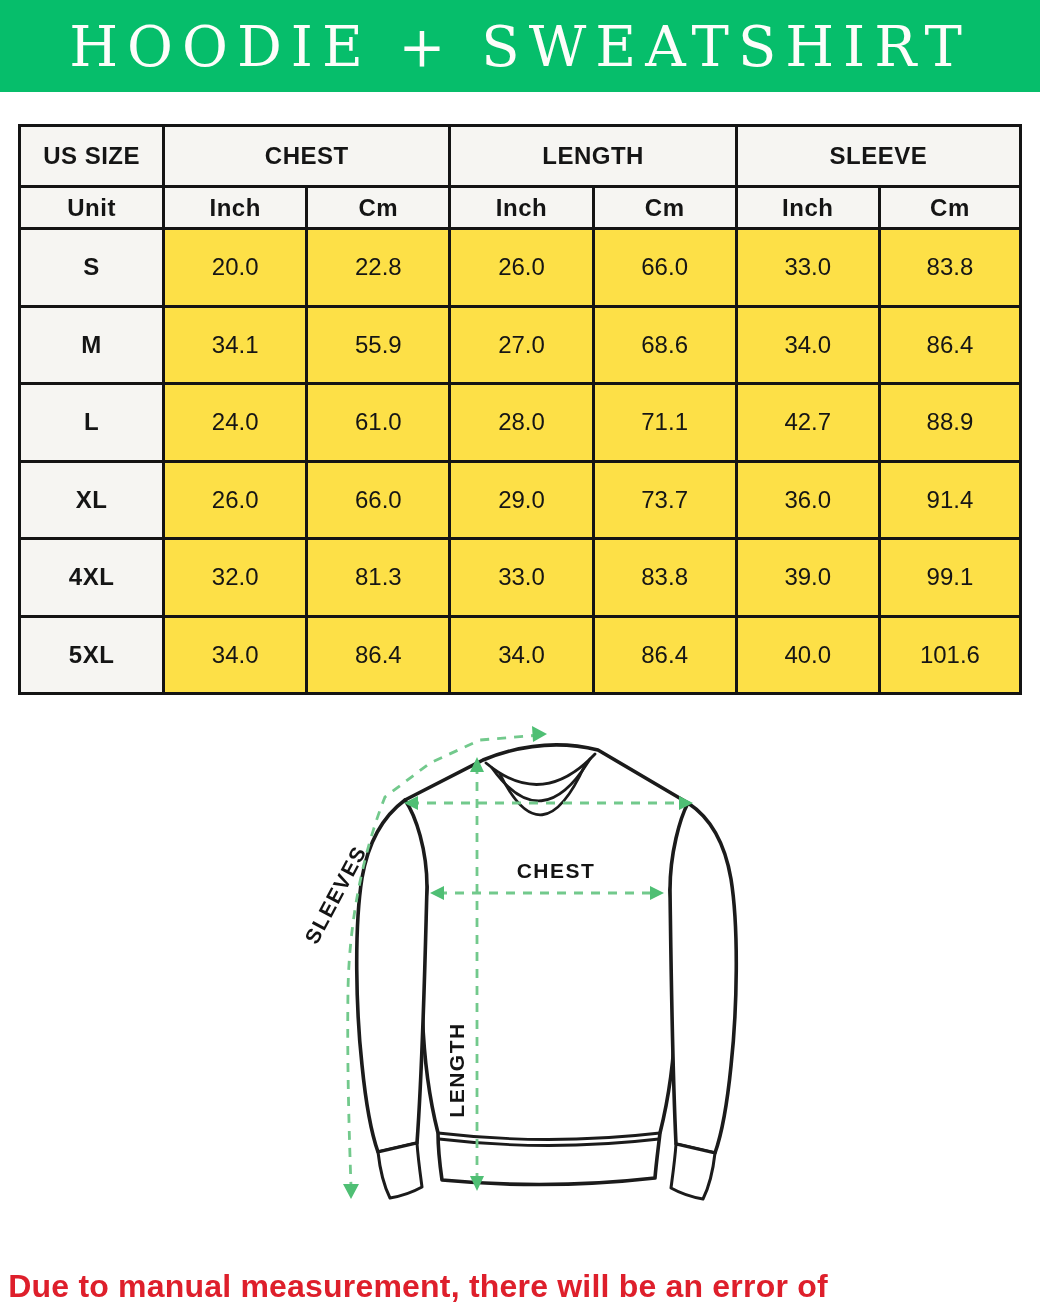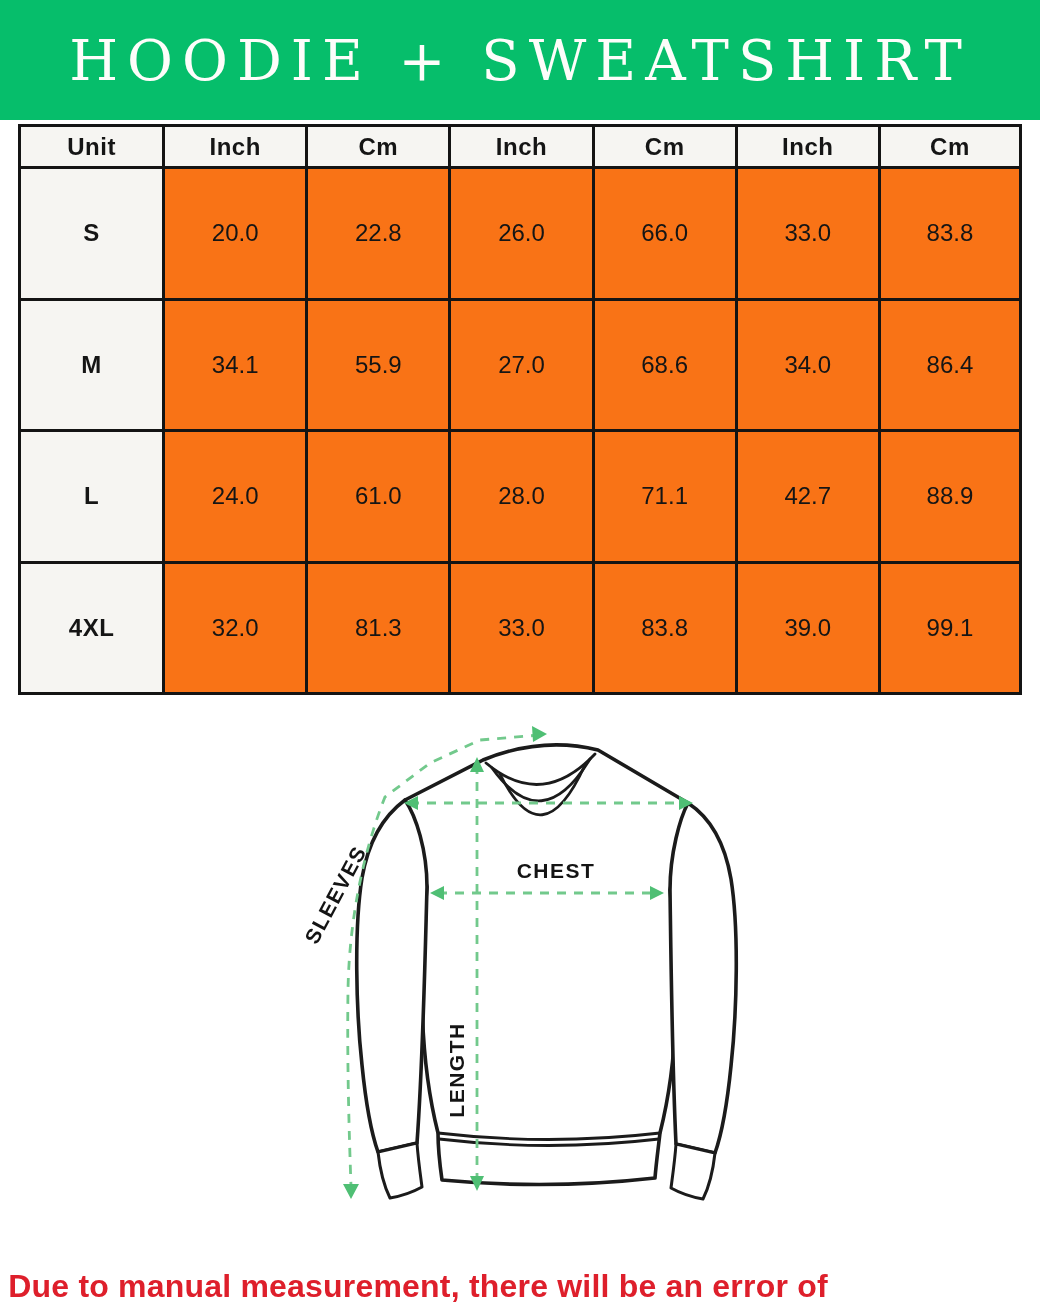--- a/index.html
+++ b/index.html
@@ -7,21 +7,21 @@
     width:1040px; height:1302px;
     background:#ffffff;
     font-family:"Liberation Sans", sans-serif;
     position:relative;
     overflow:hidden;
   }
 
   
   .banner {
     position:absolute; top:0; left:0;
-    width:1040px; height:120px;
+    width:1040px; height:92px;
     background:#06be6b;
     display:flex; align-items:center; justify-content:center;
   }
   .banner h1 {
     margin:0;
     color:#fdfdfa;
     font-family:"DejaVu Serif","Liberation Serif",serif;
     font-weight:normal;
     font-size:56px;
     letter-spacing:9px;
@@ -48,21 +48,21 @@
   .size-table tbody tr           { height:56px; }
   .size-table th {
     font-weight:bold;
     font-size:24px;
     letter-spacing:0.5px;
     background:#f6f5f2;
   }
   .size-table td {
     font-weight:normal;
     font-size:24px;
-    background:#f97316;
+    background:#fde047;
   }
 
   
   .diagram {
     position:absolute; top:710px; left:290px;
     width:480px; height:505px;
   }
   .diagram svg { display:block; }
   .measure-label {
     font-family:"Liberation Sans",sans-serif;
@@ -95,20 +95,26 @@
   <colgroup>
     <col style="width:14.4%">
       <col style="width:14.3%">
       <col style="width:14.3%">
     <col style="width:14.3%">
       <col style="width:14.3%">
       <col style="width:14.3%">
     <col style="width:14.1%">
   </colgroup>
   <thead>
+    <tr class="group-row">
+      <th colspan="1">US SIZE</th>
+      <th colspan="2">CHEST</th>
+      <th colspan="2">LENGTH</th>
+      <th colspan="2">SLEEVE</th>
+    </tr>
     <tr class="unit-row">
       <th>Unit</th>
       <th>Inch</th>
       <th>Cm</th>
       <th>Inch</th>
       <th>Cm</th>
       <th>Inch</th>
       <th>Cm</th>
     </tr>
   </thead>
@@ -134,27 +140,45 @@
       <tr>
         <th>L</th>
         <td>24.0</td>
         <td>61.0</td>
         <td>28.0</td>
         <td>71.1</td>
         <td>42.7</td>
         <td>88.9</td>
       </tr>
       <tr>
+        <th>XL</th>
+        <td>26.0</td>
+        <td>66.0</td>
+        <td>29.0</td>
+        <td>73.7</td>
+        <td>36.0</td>
+        <td>91.4</td>
+      </tr>
+      <tr>
         <th>4XL</th>
         <td>32.0</td>
         <td>81.3</td>
         <td>33.0</td>
         <td>83.8</td>
         <td>39.0</td>
         <td>99.1</td>
+      </tr>
+      <tr>
+        <th>5XL</th>
+        <td>34.0</td>
+        <td>86.4</td>
+        <td>34.0</td>
+        <td>86.4</td>
+        <td>40.0</td>
+        <td>101.6</td>
       </tr>
     </tbody>
 </table>
 
 <div class="diagram">
   <svg width="480" height="505" viewBox="0 0 480 505">
     <g fill="#ffffff" stroke="#1b1b1b" stroke-width="3.6" stroke-linejoin="round" stroke-linecap="round">
 
       <path d="M 115,90 L 193,50 Q 252,26 308,40 L 398,93
            L 380,180 C 388,250 391,340 370,423

